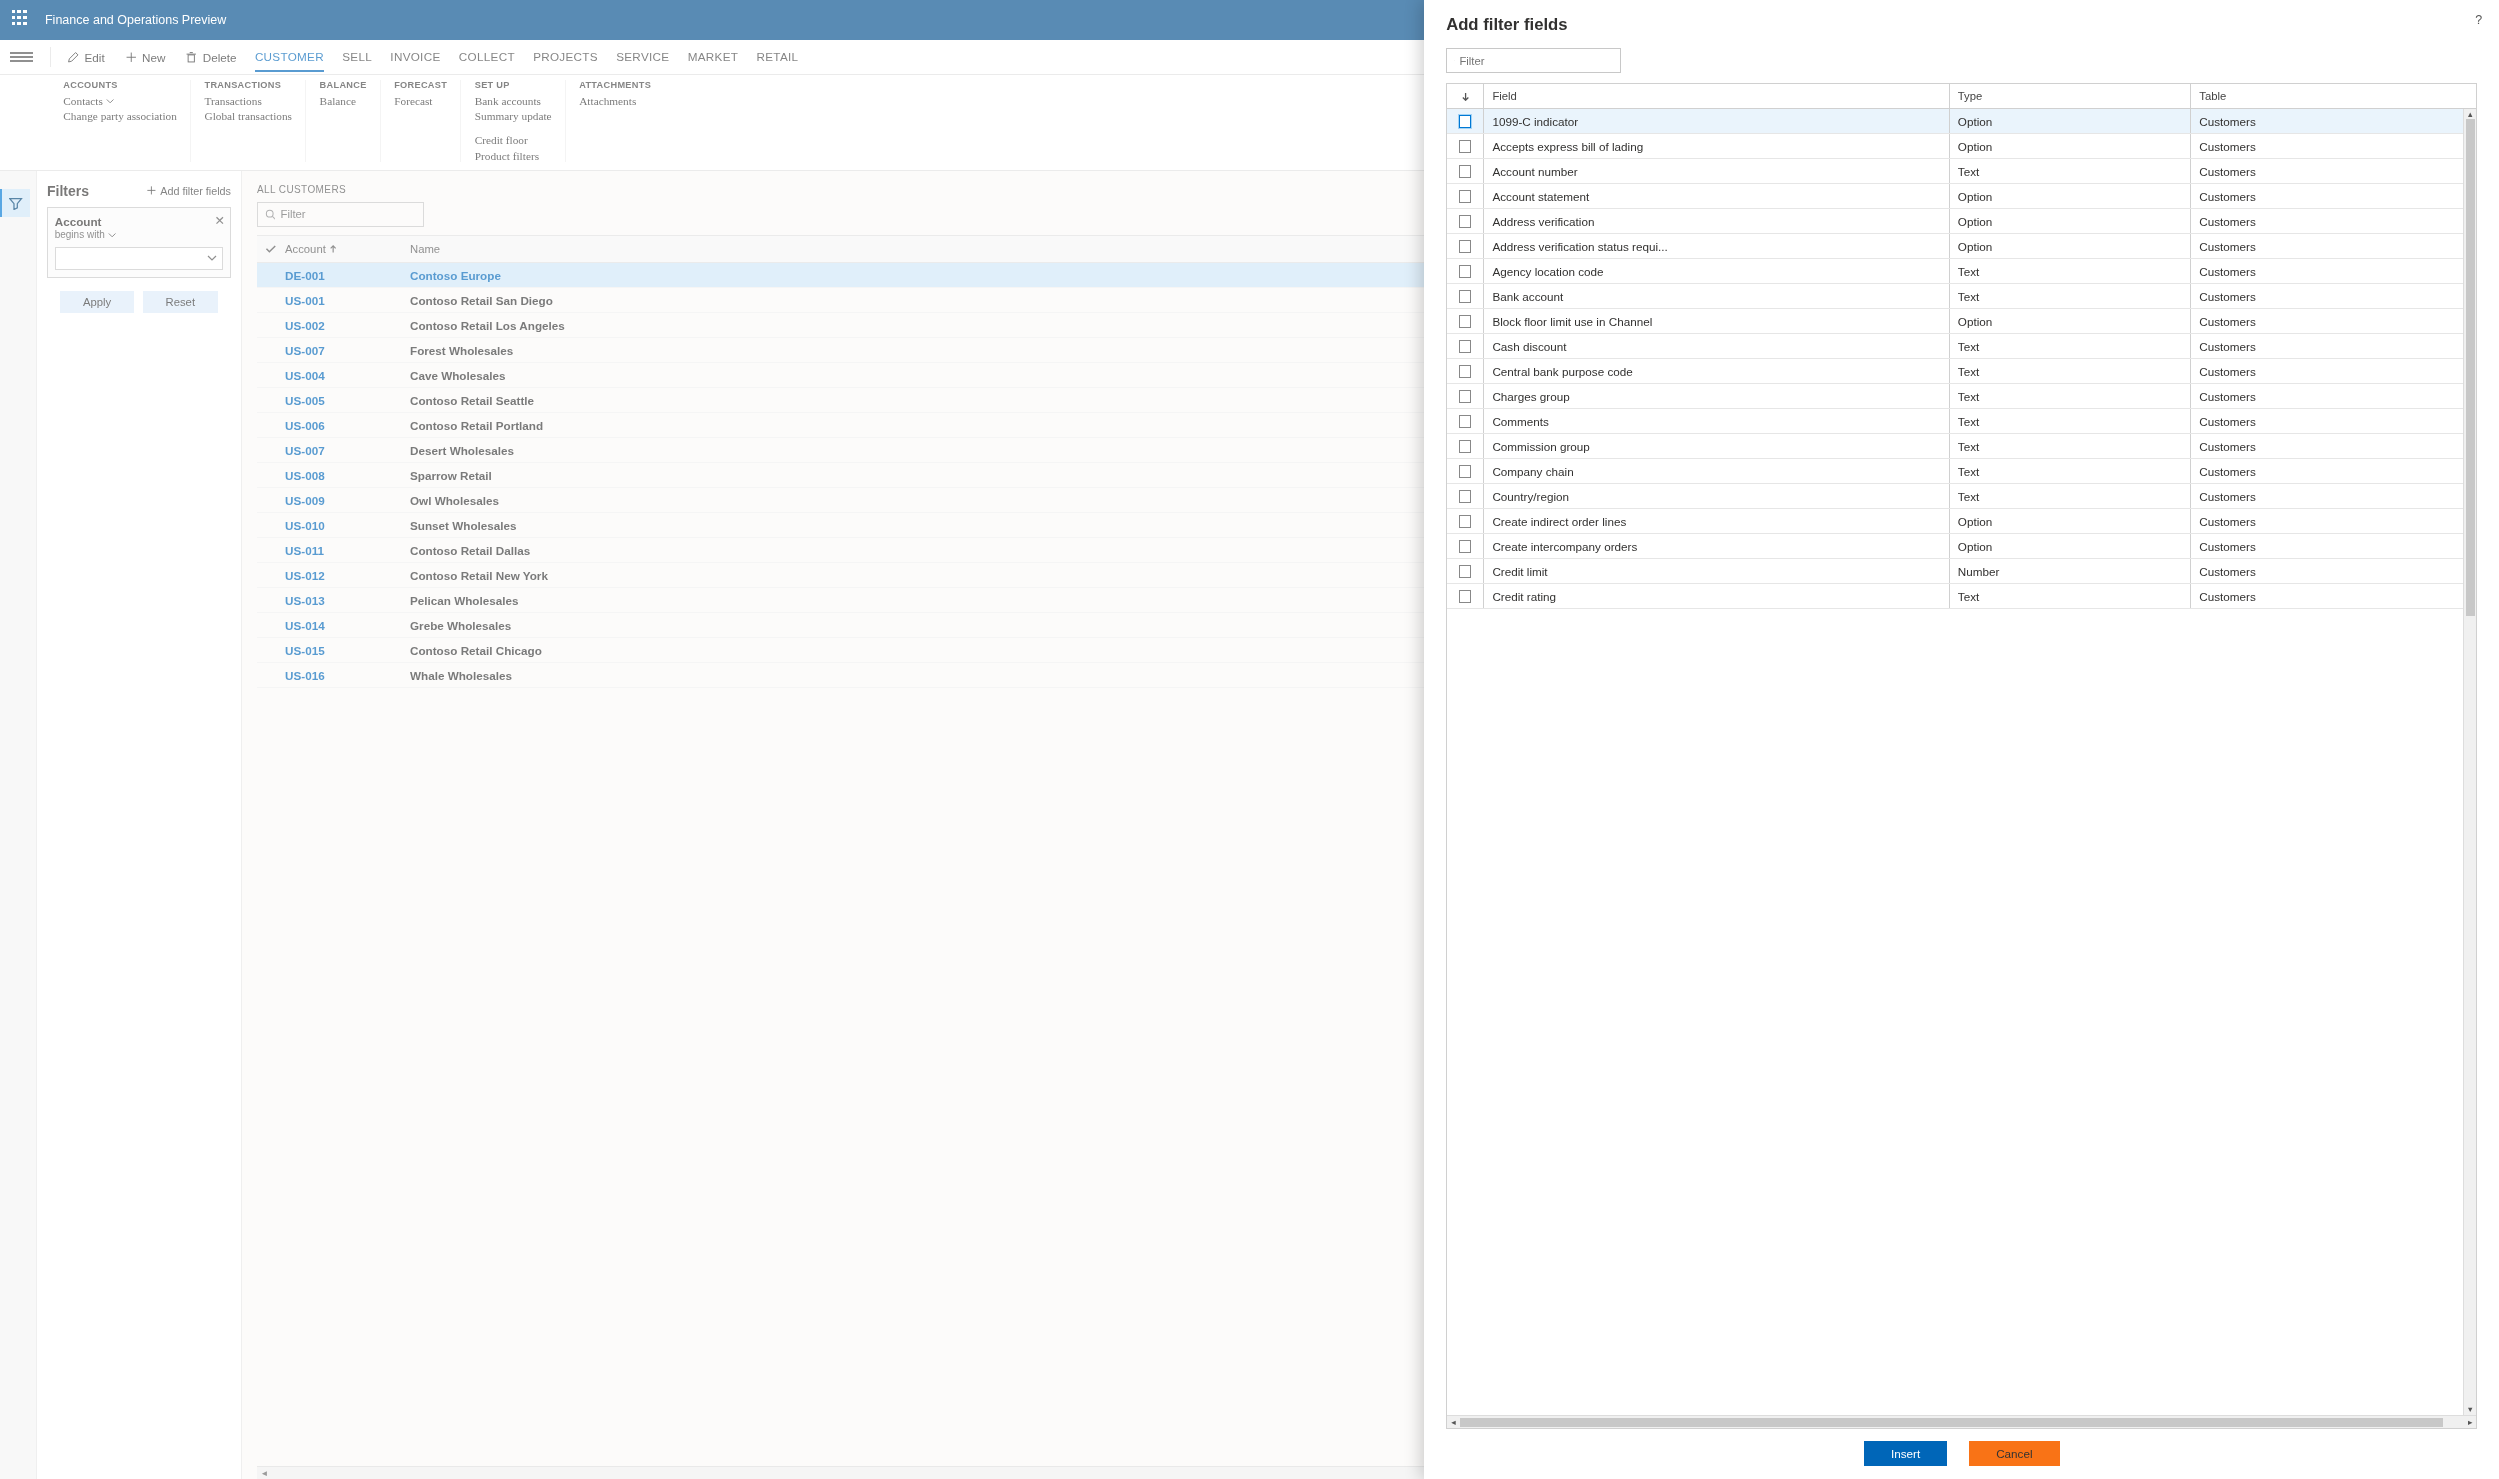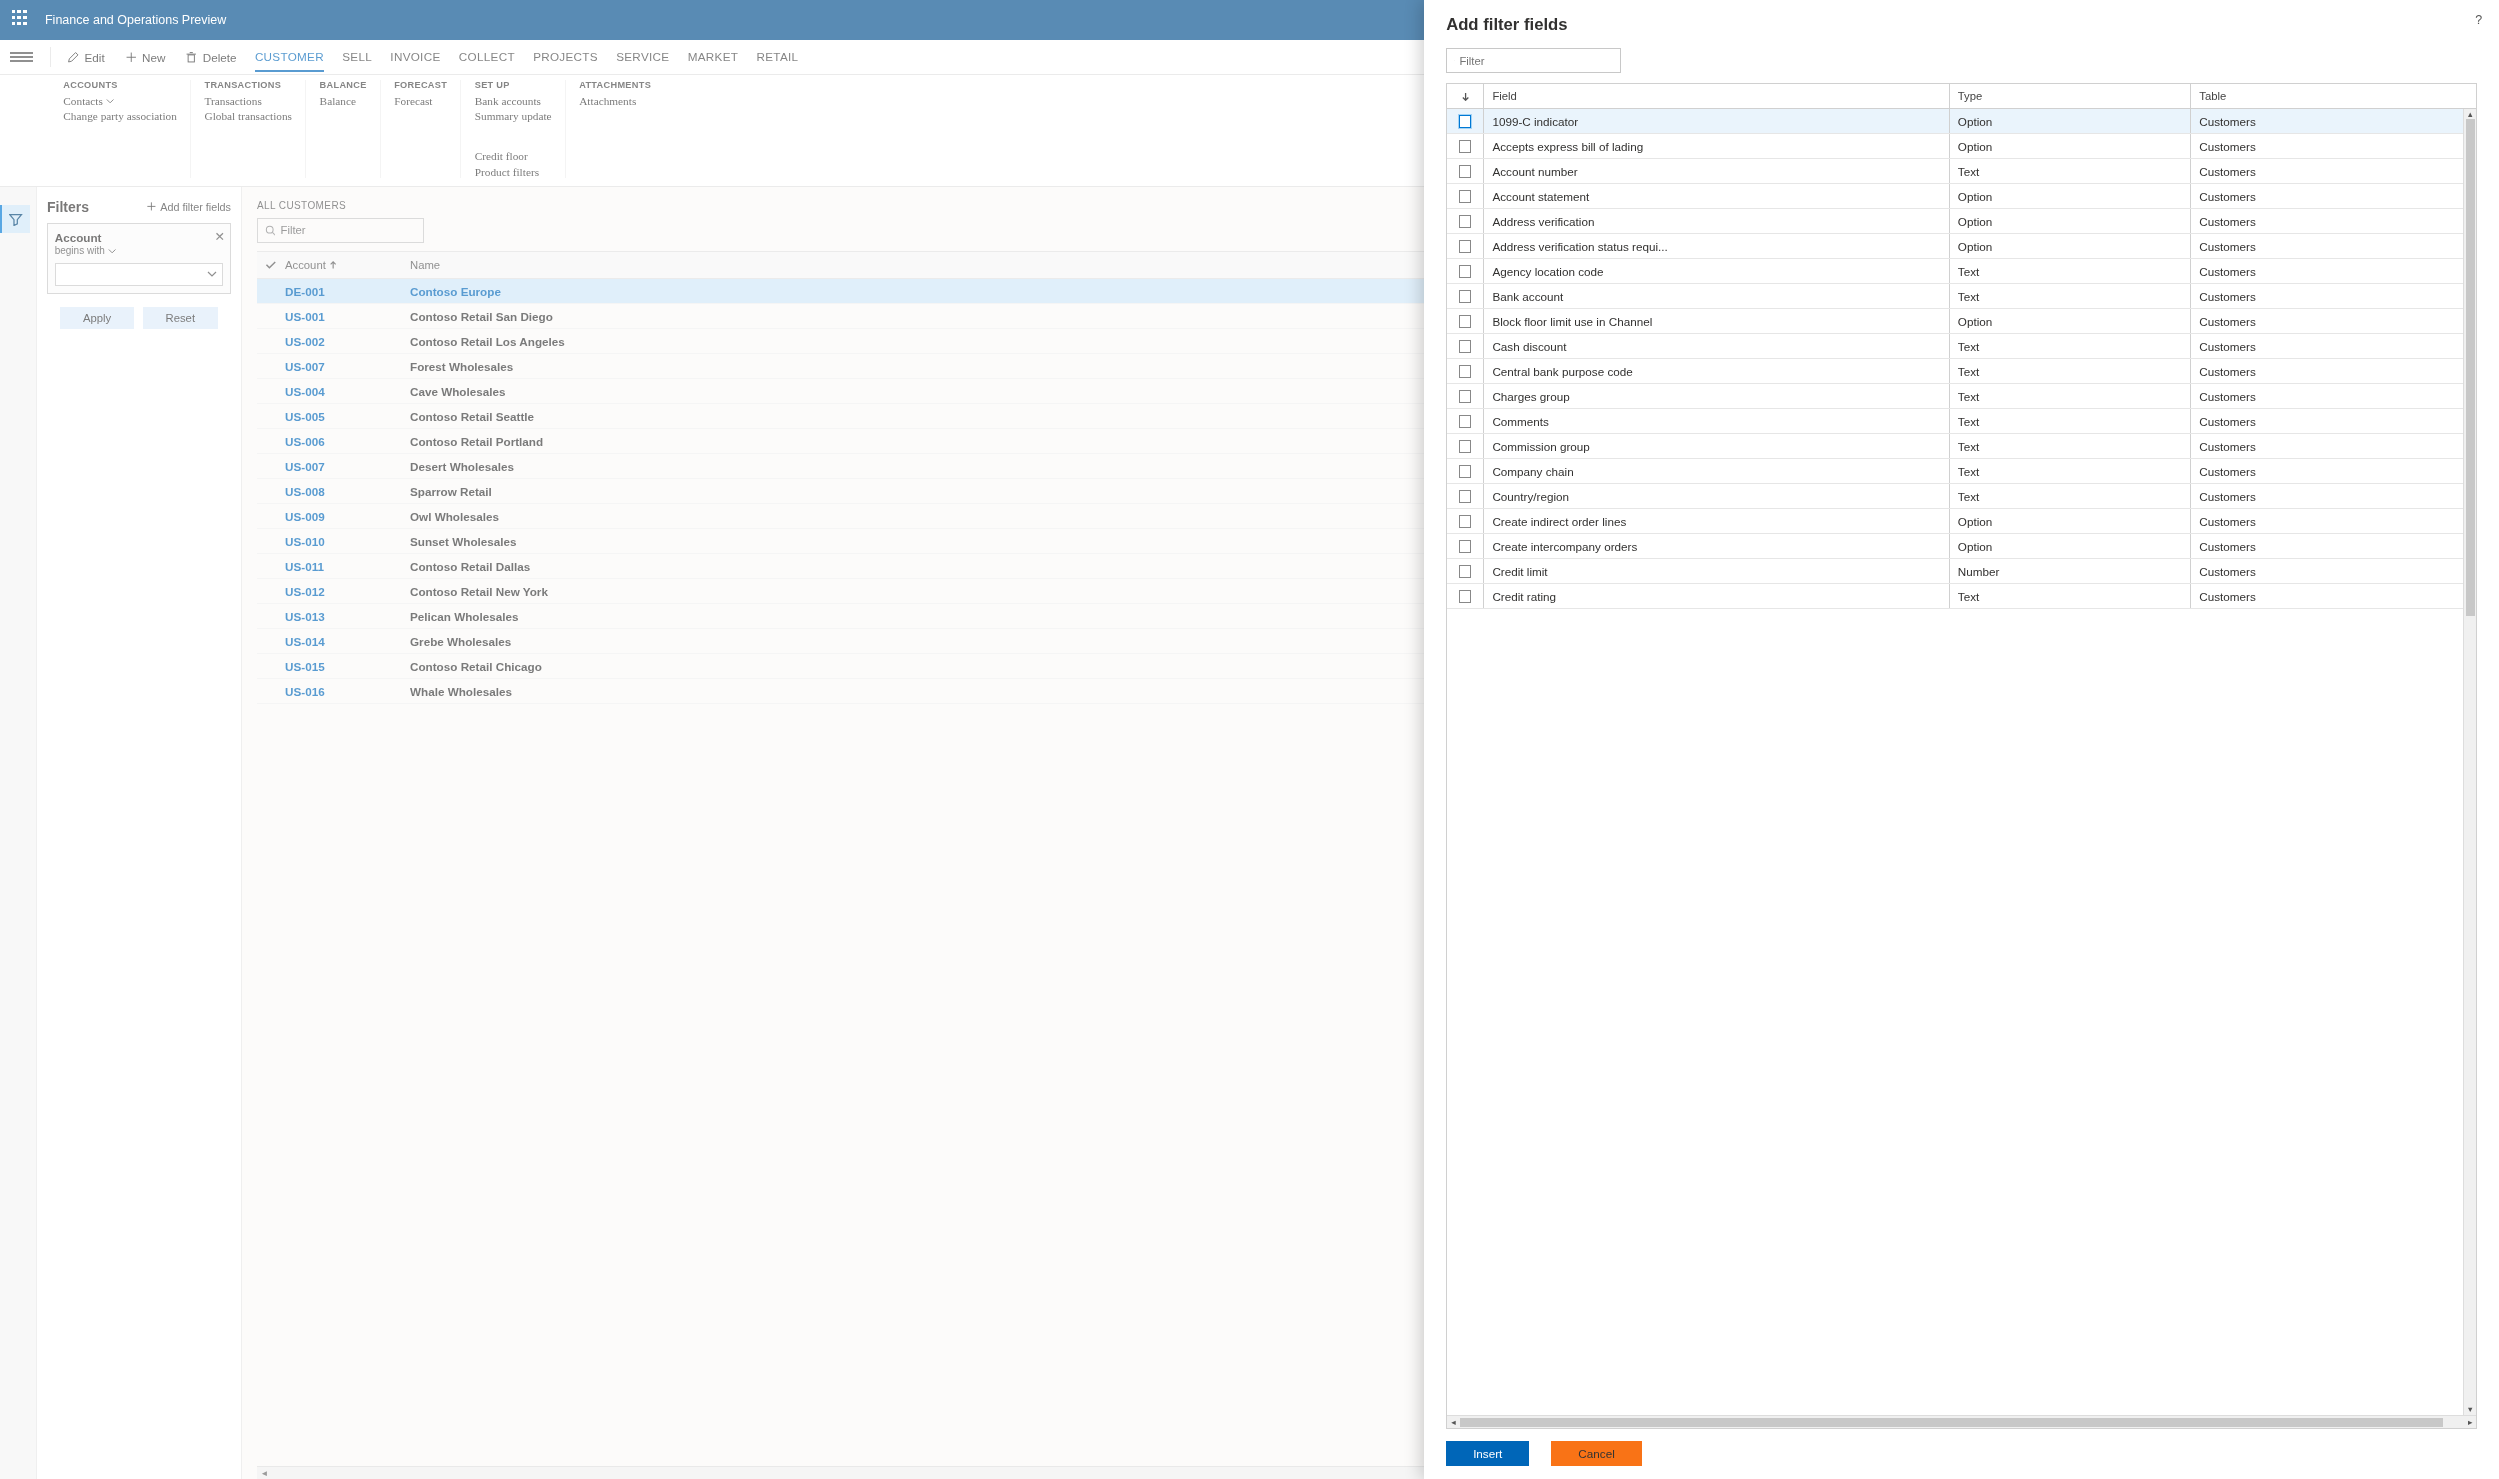--- a/index.html
+++ b/index.html
@@ -28,21 +28,21 @@
   .tabs { display: flex; gap: 18.3px; margin-left: 6.7px; }
   .tab { padding: 8.3px 0 7.5px; color: #444; font-size: 11.7px; letter-spacing: 0.3px; }
   .tab.active { color: #0066b8; border-bottom: 2.5px solid #0066b8; font-weight: 400; }
 
   
   .actions-row { display: flex; border-bottom: 0.8px solid #e1e1e1; background: #fff; padding: 5px 11.7px 8.3px 50px; gap: 0; min-height: 62px; }
   .ag { display: flex; flex-direction: column; padding: 0 13.3px; border-right: 0.8px solid #eee; }
   .ag:last-child { border-right: none; }
   .ag-title { font-size: 9.2px; font-weight: 600; letter-spacing: 0.3px; color: #444; margin-bottom: 5px; }
   .ag-links { display: flex; flex-direction: column; gap: 3.3px; font-family: Liberation Serif, serif; }
-  .ag-links.row2 { flex-direction: column; gap: 28px; }
+  .ag-links.row2 { flex-direction: column; gap: 12px; }
   .ag-links a { color: #333; font-size: 11.3px; display: flex; align-items: center; gap: 3.3px; }
   .chev-d { width: 8.3px; height: 8.3px; }
 
   
   .body { flex: 1; display: flex; min-height: 0; background: #faf9f8; }
   .left-rail { width: 37px; background: #f5f5f5; border-right: 0.8px solid #e6e6e6; padding-top: 18.3px; }
   .rail-btn { width: 30px; height: 28px; margin-left: 0; display: flex; align-items: center; justify-content: center; background: #cfe6f7; border-left: 2.5px solid #0078d4; }
   .rail-btn svg { width: 13.3px; height: 13.3px; stroke: #004578; }
 
   .filters-panel { width: 205px; background: #fff; border-right: 0.8px solid #e6e6e6; padding: 11.7px 10px; }
@@ -100,21 +100,21 @@
   .ft-vscroll .thumb { position: absolute; left: 1.7px; right: 1.7px; top: 10px; height: 38%; background: #c8c8c8; }
   .ft-vscroll .ar-up, .ft-vscroll .ar-dn { position: absolute; left: 2.5px; font-size: 7.5px; color: #555; }
   .ft-vscroll .ar-up { top: 0.8px; }
   .ft-vscroll .ar-dn { bottom: 0.8px; }
   .ft-hscroll { height: 13.3px; background: #f0f0f0; border-top: 0.8px solid #ddd; position: relative; }
   .ft-hscroll .thumb { position: absolute; top: 1.7px; bottom: 1.7px; left: 13.3px; right: 33px; background: #c8c8c8; }
   .ft-hscroll .la, .ft-hscroll .ra { position: absolute; top: 1.7px; font-size: 7.5px; color: #555; }
   .ft-hscroll .la { left: 2.5px; }
   .ft-hscroll .ra { right: 2.5px; }
 
-  .fly-buttons { display: flex; gap: 22px; justify-content: flex-start; margin-top: 11.7px; }
+  .fly-buttons { display: flex; gap: 22px; justify-content: center; margin-top: 11.7px; }
   .btn-primary { background: #0066b8; color: #fff; border: none; padding: 5.8px 27px; font-size: 11.7px; }
   .btn-secondary { background: #f97316; color: #333; border: none; padding: 5.8px 27px; font-size: 11.7px; }
 
   a { text-decoration: none; }
   input { border: none; outline: none; background: transparent; font-family: inherit; font-size: inherit; }
 </style>
 </head>
 <body>
 
 <div class="root">

